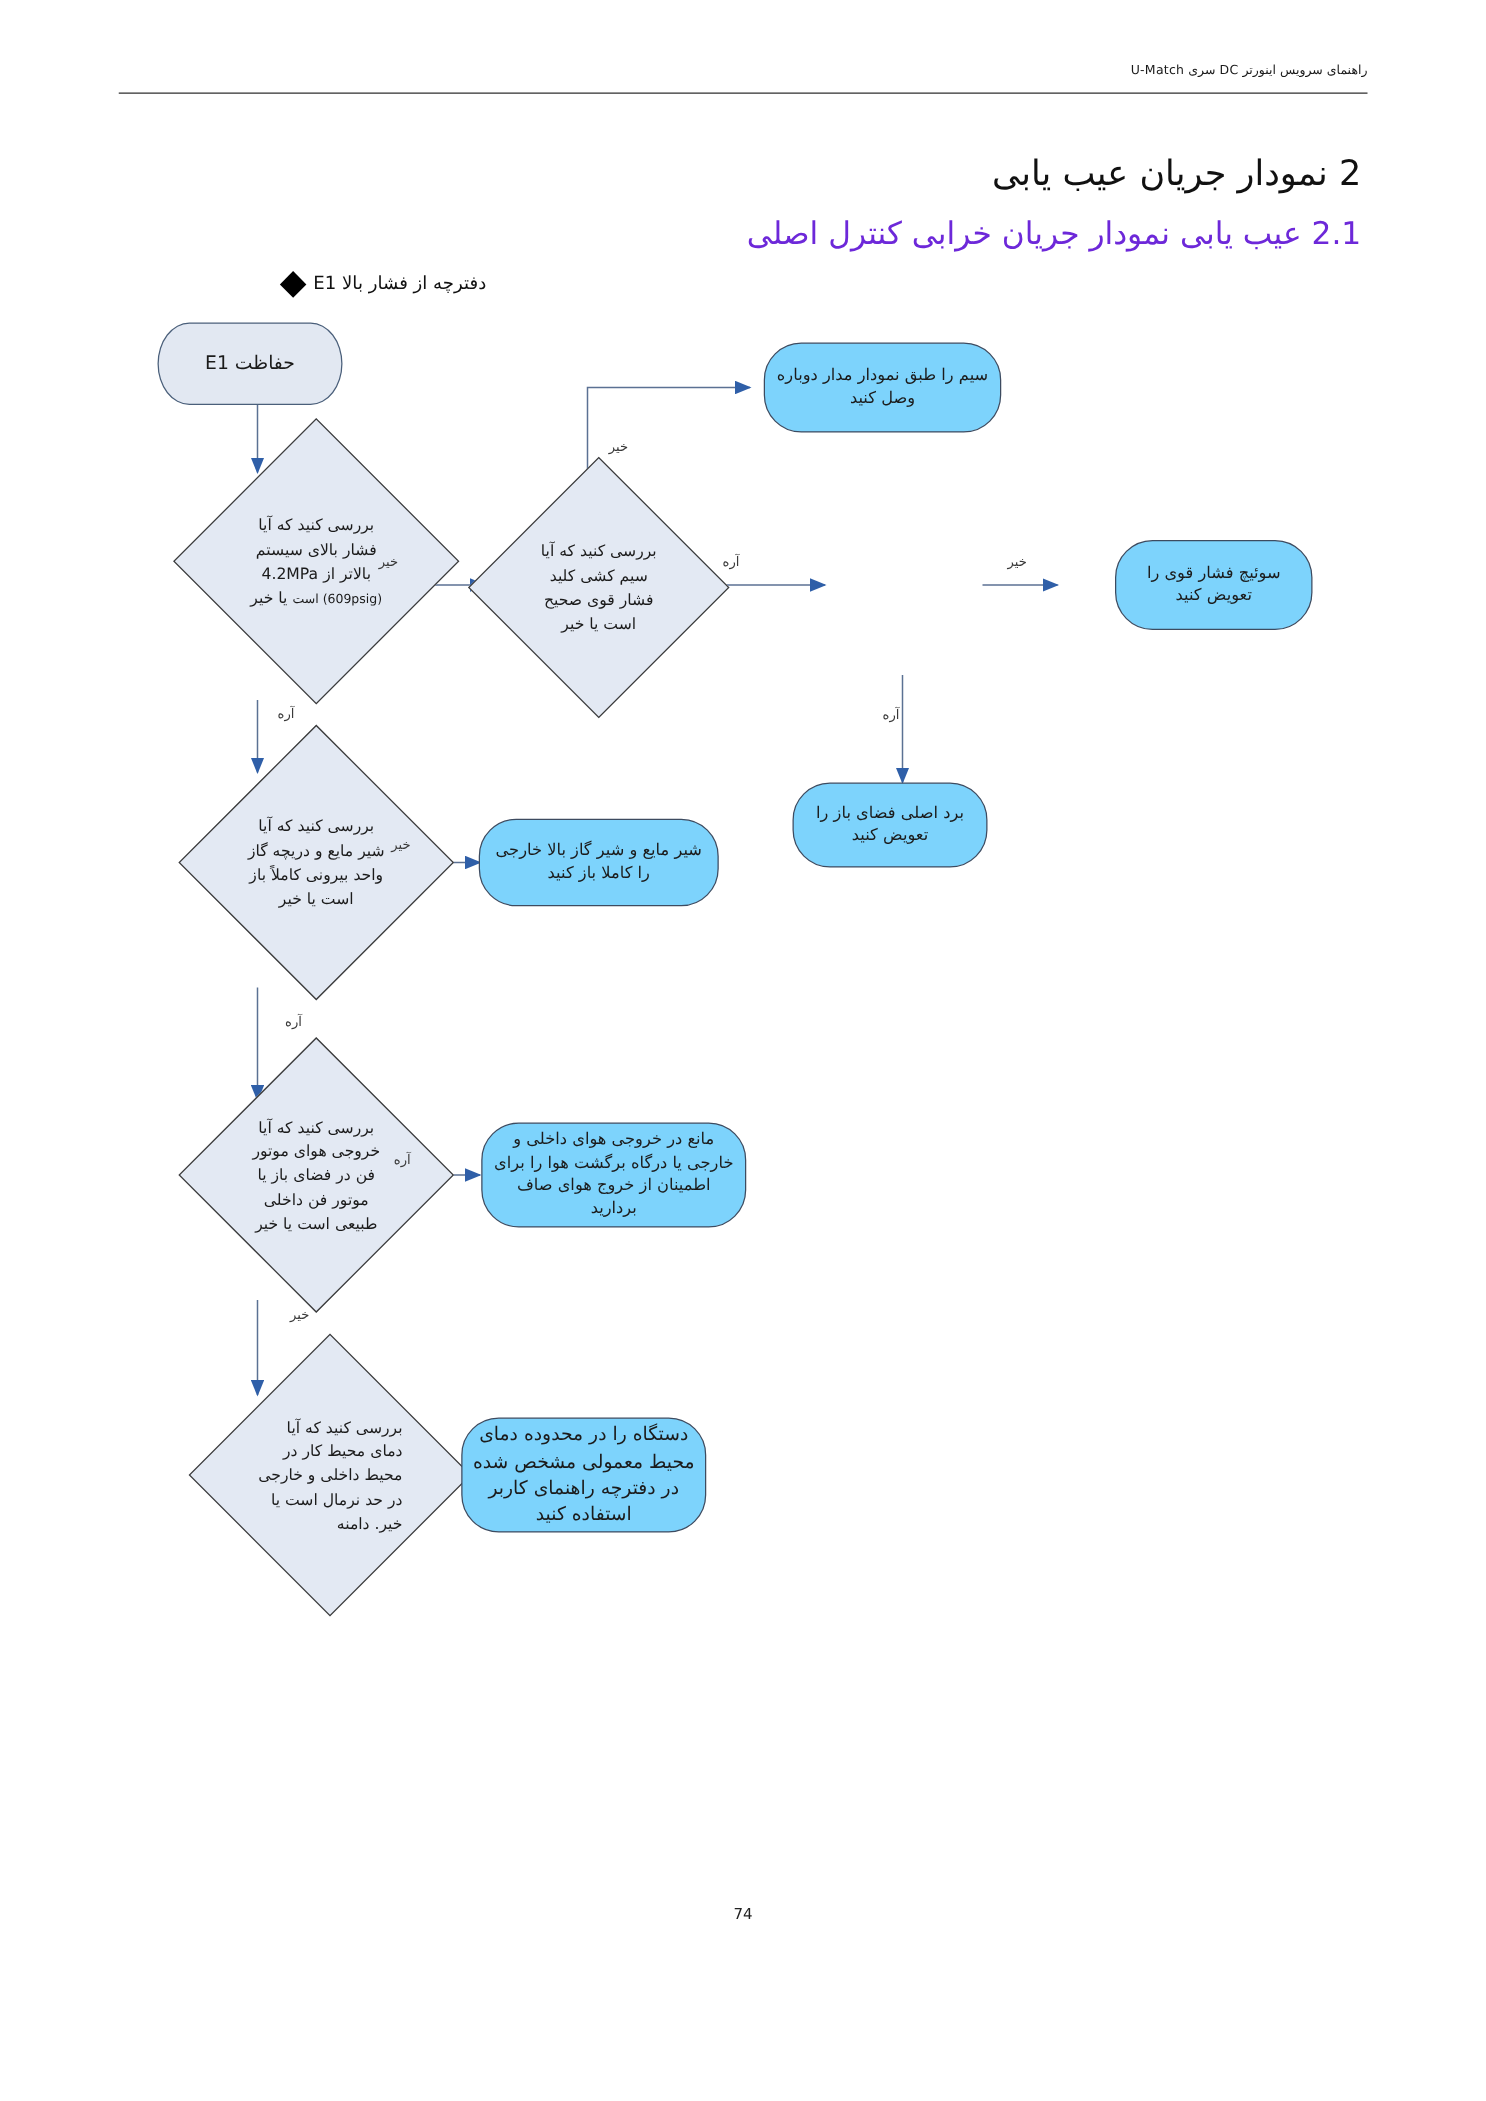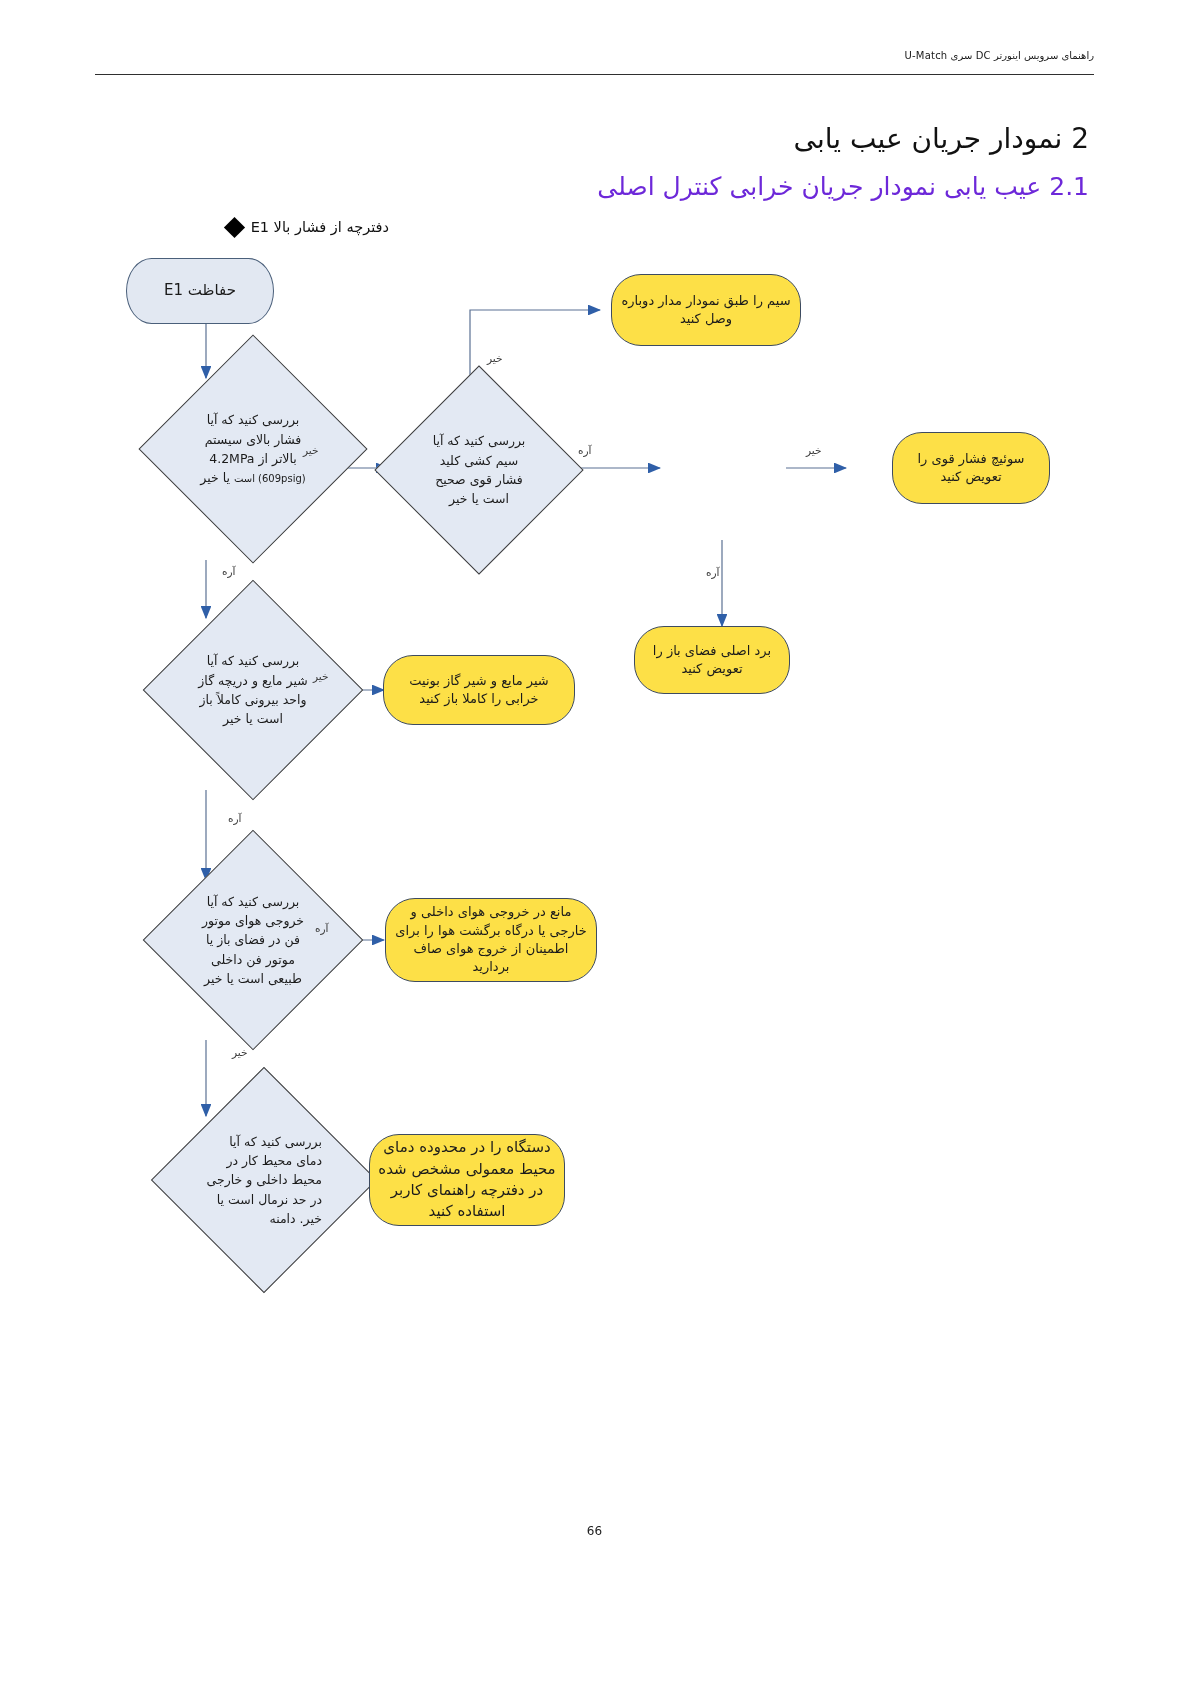--- a/index.html
+++ b/index.html
@@ -117,21 +117,21 @@
 
   
   .n-term {
     background: #e2e8f2;
     border: 1.1px solid #4a5f7a;
     border-radius: 34px / 44px;
     font-size: 15px;
   }
   
   .n-proc {
-    background: #fde047;
+    background: #7dd3fc;
     border: 1.1px solid #3d4b60;
     border-radius: 30px;
     font-size: 13px;
   }
   
   .n-dec {
     background: #e3e9f3;
     border: 1px solid #3a3a3a;
     font-size: 12.5px;
     line-height: 1.55;
@@ -256,21 +256,21 @@
     <div class="node n-proc" style="right:399px; top:626px; width:156px; height:68px;">
       <span class="txt">برد اصلی فضای باز را تعویض کنید</span>
     </div>
 
     <div class="node n-dec" style="right:858px; top:612px; width:156px; height:156px; background:transparent; border:0;">
       <span class="n-dec-shape"></span>
       <span class="txt">بررسی کنید که آیا شیر مایع و دریچه گاز واحد بیرونی کاملاً باز است یا خیر</span>
     </div>
 
     <div class="node n-proc" style="right:614px; top:655px; width:192px; height:70px;">
-      <span class="txt">شیر مایع و شیر گاز بونیت خرابی را کاملا باز کنید</span>
+      <span class="txt">شیر مایع و شیر گاز بالا خارجی را کاملا باز کنید</span>
     </div>
 
     <div class="node n-dec" style="right:858px; top:862px; width:156px; height:156px; background:transparent; border:0;">
       <span class="n-dec-shape"></span>
       <span class="txt">بررسی کنید که آیا خروجی هوای موتور فن در فضای باز یا موتور فن داخلی طبیعی است یا خیر</span>
     </div>
 
     <div class="node n-proc" style="right:592px; top:898px; width:212px; height:84px;">
       <span class="txt">مانع در خروجی هوای داخلی و خارجی یا درگاه برگشت هوا را برای اطمینان از خروج هوای صاف بردارید</span>
     </div>
@@ -290,15 +290,15 @@
     <div class="edge-label" style="left:806px; top:444px;">خیر</div>
     <div class="edge-label" style="left:706px; top:566px;">آره</div>
     <div class="edge-label" style="left:222px; top:565px;">آره</div>
     <div class="edge-label" style="left:313px; top:670px;">خیر</div>
     <div class="edge-label" style="left:228px; top:812px;">آره</div>
     <div class="edge-label" style="left:315px; top:922px;">آره</div>
     <div class="edge-label" style="left:232px; top:1046px;">خیر</div>
 
   </div>
 
-  <div class="page-number">66</div>
+  <div class="page-number">74</div>
 
 </div>
 
 </body></html>

